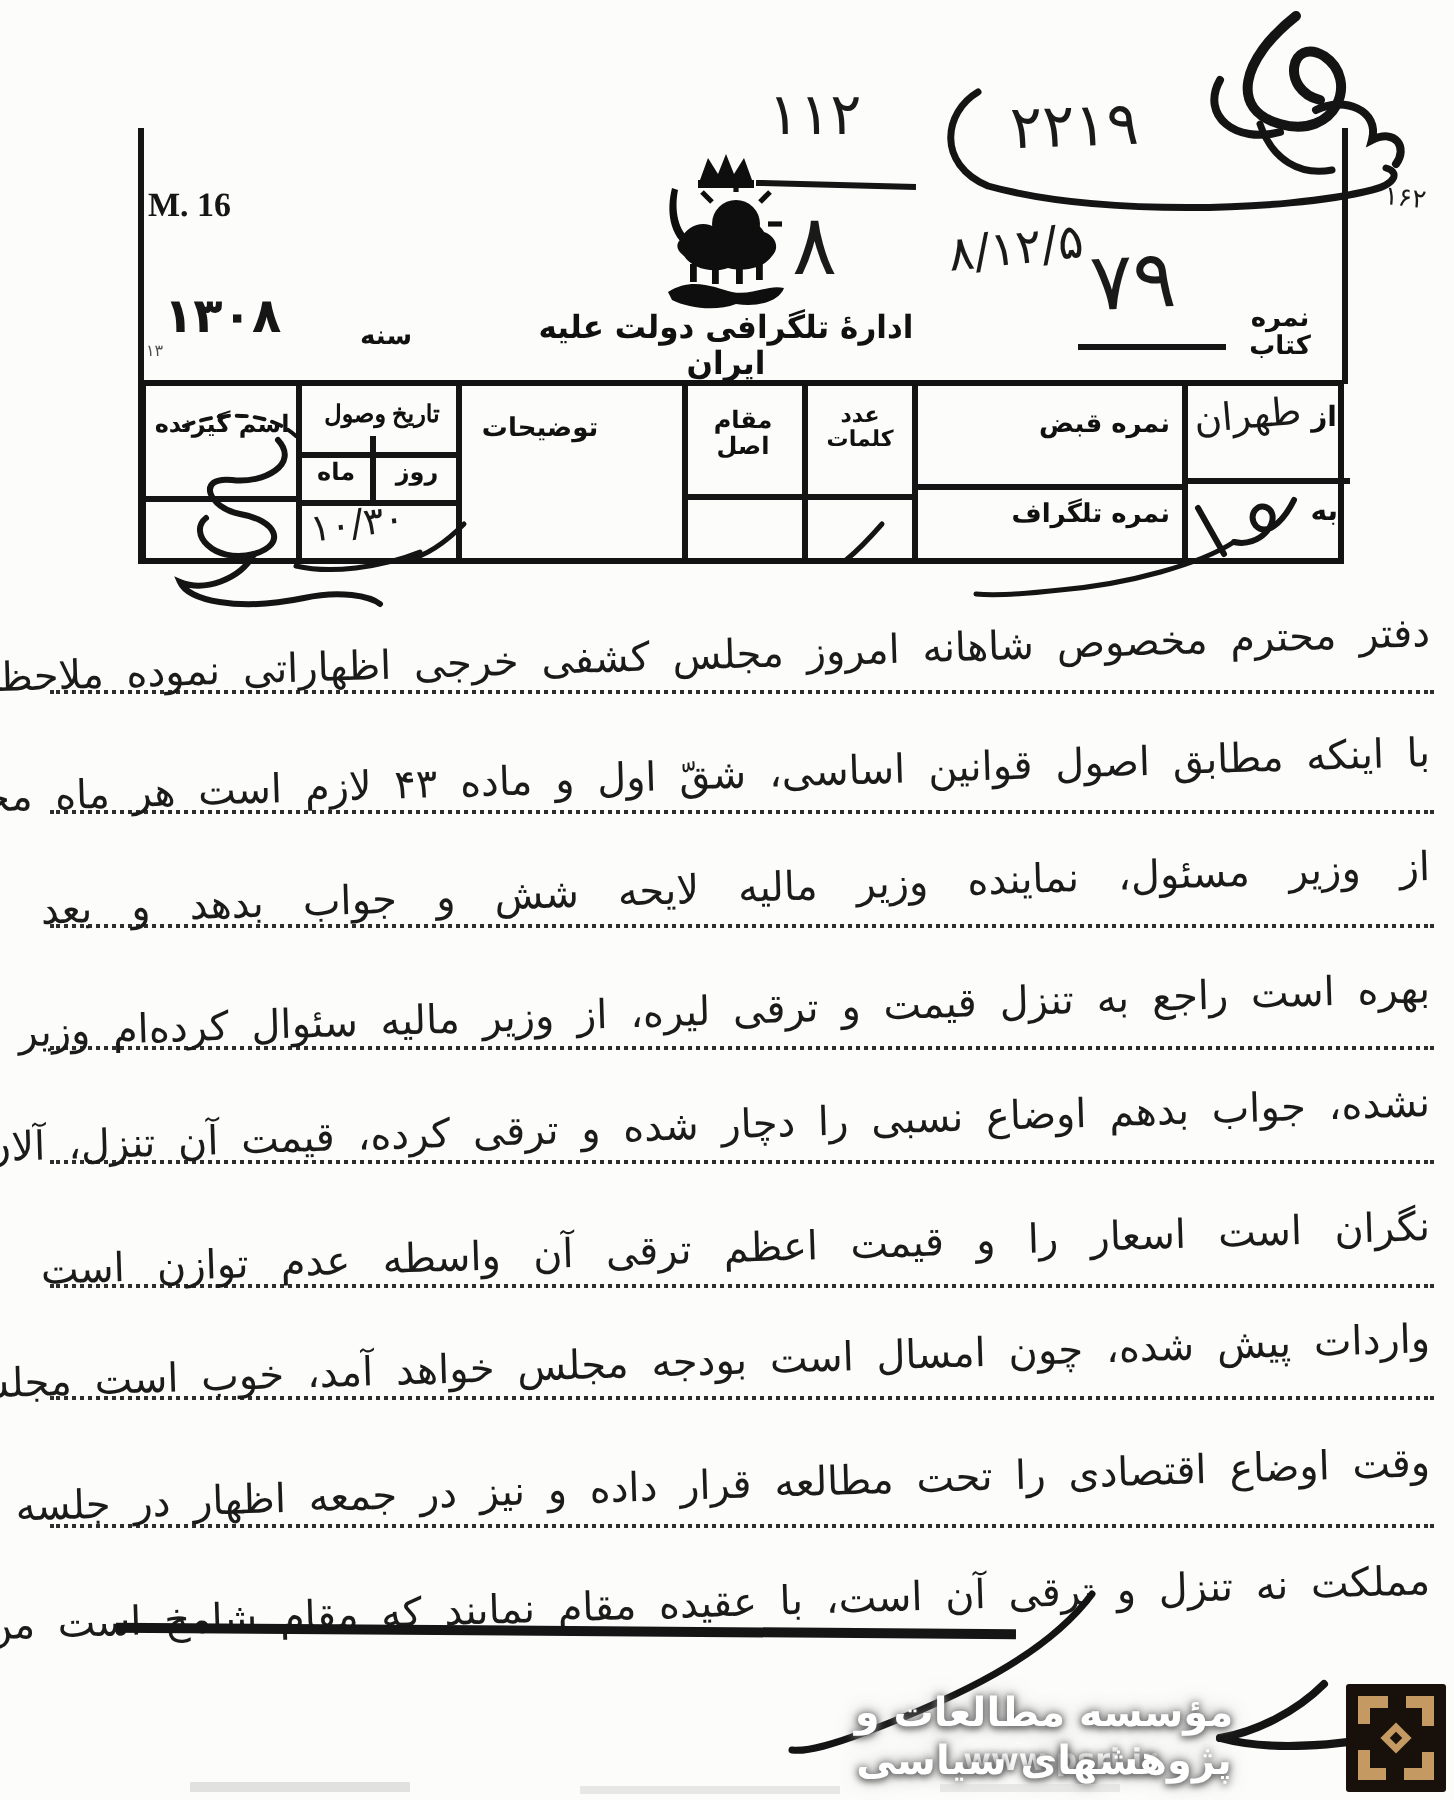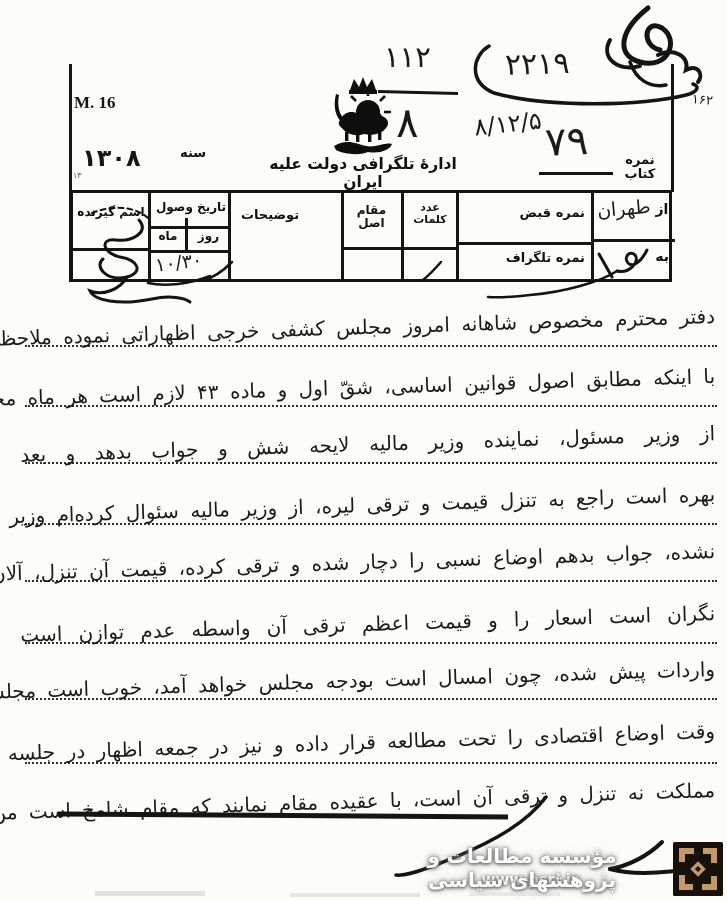--- a/index.html
+++ b/index.html
@@ -22,21 +22,21 @@
 </style>
 </head>
 <body>
 
 <div class="page">
 
   <div class="abs ink" style="left:69px;top:64px;width:3px;height:218px;"></div>
   <div class="abs ink" style="left:671px;top:64px;width:3px;height:128px;"></div>
 
   <div class="abs" style="left:74px;top:93px;font-family:'Liberation Serif',serif;font-weight:bold;font-size:17px;">M. 16</div>
-  <div class="abs lbl" style="left:180px;top:146px;font-size:13px;">سنه</div>
+  <div class="abs lbl" style="left:180px;top:162px;font-size:13px;">سنه</div>
   <div class="abs" style="left:82px;top:144px;font-weight:bold;font-size:24px;direction:rtl;">۱۳۰۸</div>
   <div class="abs" style="left:73px;top:171px;font-size:8px;opacity:.75;direction:rtl;">۱۳</div>
   <div class="abs lbl" style="left:256px;top:155px;width:214px;font-size:16px;transform:scaleX(.97);">ادارۀ تلگرافی دولت علیه ایران</div>
   <div class="abs lbl" style="left:611px;top:153px;width:58px;font-size:13px;">نمره کتاب</div>
   <div class="abs ink" style="left:539px;top:172px;width:74px;height:2.5px;"></div>
   <div class="abs hw" style="left:545px;top:118px;font-size:40px;transform:rotate(-3deg);">۷۹</div>
 
   <div class="abs" style="left:328px;top:74px;">
     <svg width="70" height="85" viewBox="0 0 70 85">
       <g fill="#0e0e0e" stroke="none">
@@ -79,21 +79,21 @@
     <div class="abs ink" style="left:518px;top:0;width:2.5px;height:100%;"></div>
 
     <div class="abs ink" style="left:0;top:55px;width:76px;height:2.5px;"></div>
     <div class="abs ink" style="left:75px;top:33px;width:82px;height:2.5px;"></div>
     <div class="abs ink" style="left:75px;top:57px;width:82px;height:2.5px;"></div>
     <div class="abs ink" style="left:268px;top:54px;width:117px;height:2.5px;"></div>
     <div class="abs ink" style="left:383px;top:49px;width:137px;height:2.5px;"></div>
     <div class="abs ink" style="left:518px;top:46px;width:84px;height:2.5px;"></div>
 
     <div class="abs lbl" style="left:2px;top:13px;width:72px;">اسم گیرنده</div>
-    <div class="abs lbl" style="left:78px;top:8px;width:80px;">تاریخ وصول</div>
+    <div class="abs lbl" style="left:78px;top:8px;width:80px;font-family:Liberation Serif, serif;">تاریخ وصول</div>
     <div class="abs lbl" style="left:78px;top:37px;width:34px;">ماه</div>
     <div class="abs lbl" style="left:116px;top:37px;width:39px;">روز</div>
     <div class="abs lbl" style="left:144px;top:15px;width:106px;font-size:13px;">توضیحات</div>
     <div class="abs lbl" style="left:271px;top:11px;width:55px;">مقام اصل</div>
     <div class="abs lbl" style="left:331px;top:9px;width:52px;font-size:11px;">عدد کلمات</div>
     <div class="abs lbl" style="left:400px;top:13px;width:112px;text-align:right;font-size:13px;">نمره قبض</div>
     <div class="abs lbl" style="left:400px;top:58px;width:112px;text-align:right;font-size:13px;">نمره تلگراف</div>
     <div class="abs lbl" style="left:553px;top:9px;width:72px;text-align:center;font-size:14px;">از</div>
     <div class="abs lbl" style="left:524px;top:56px;width:72px;text-align:right;font-size:14px;">به</div>
 

